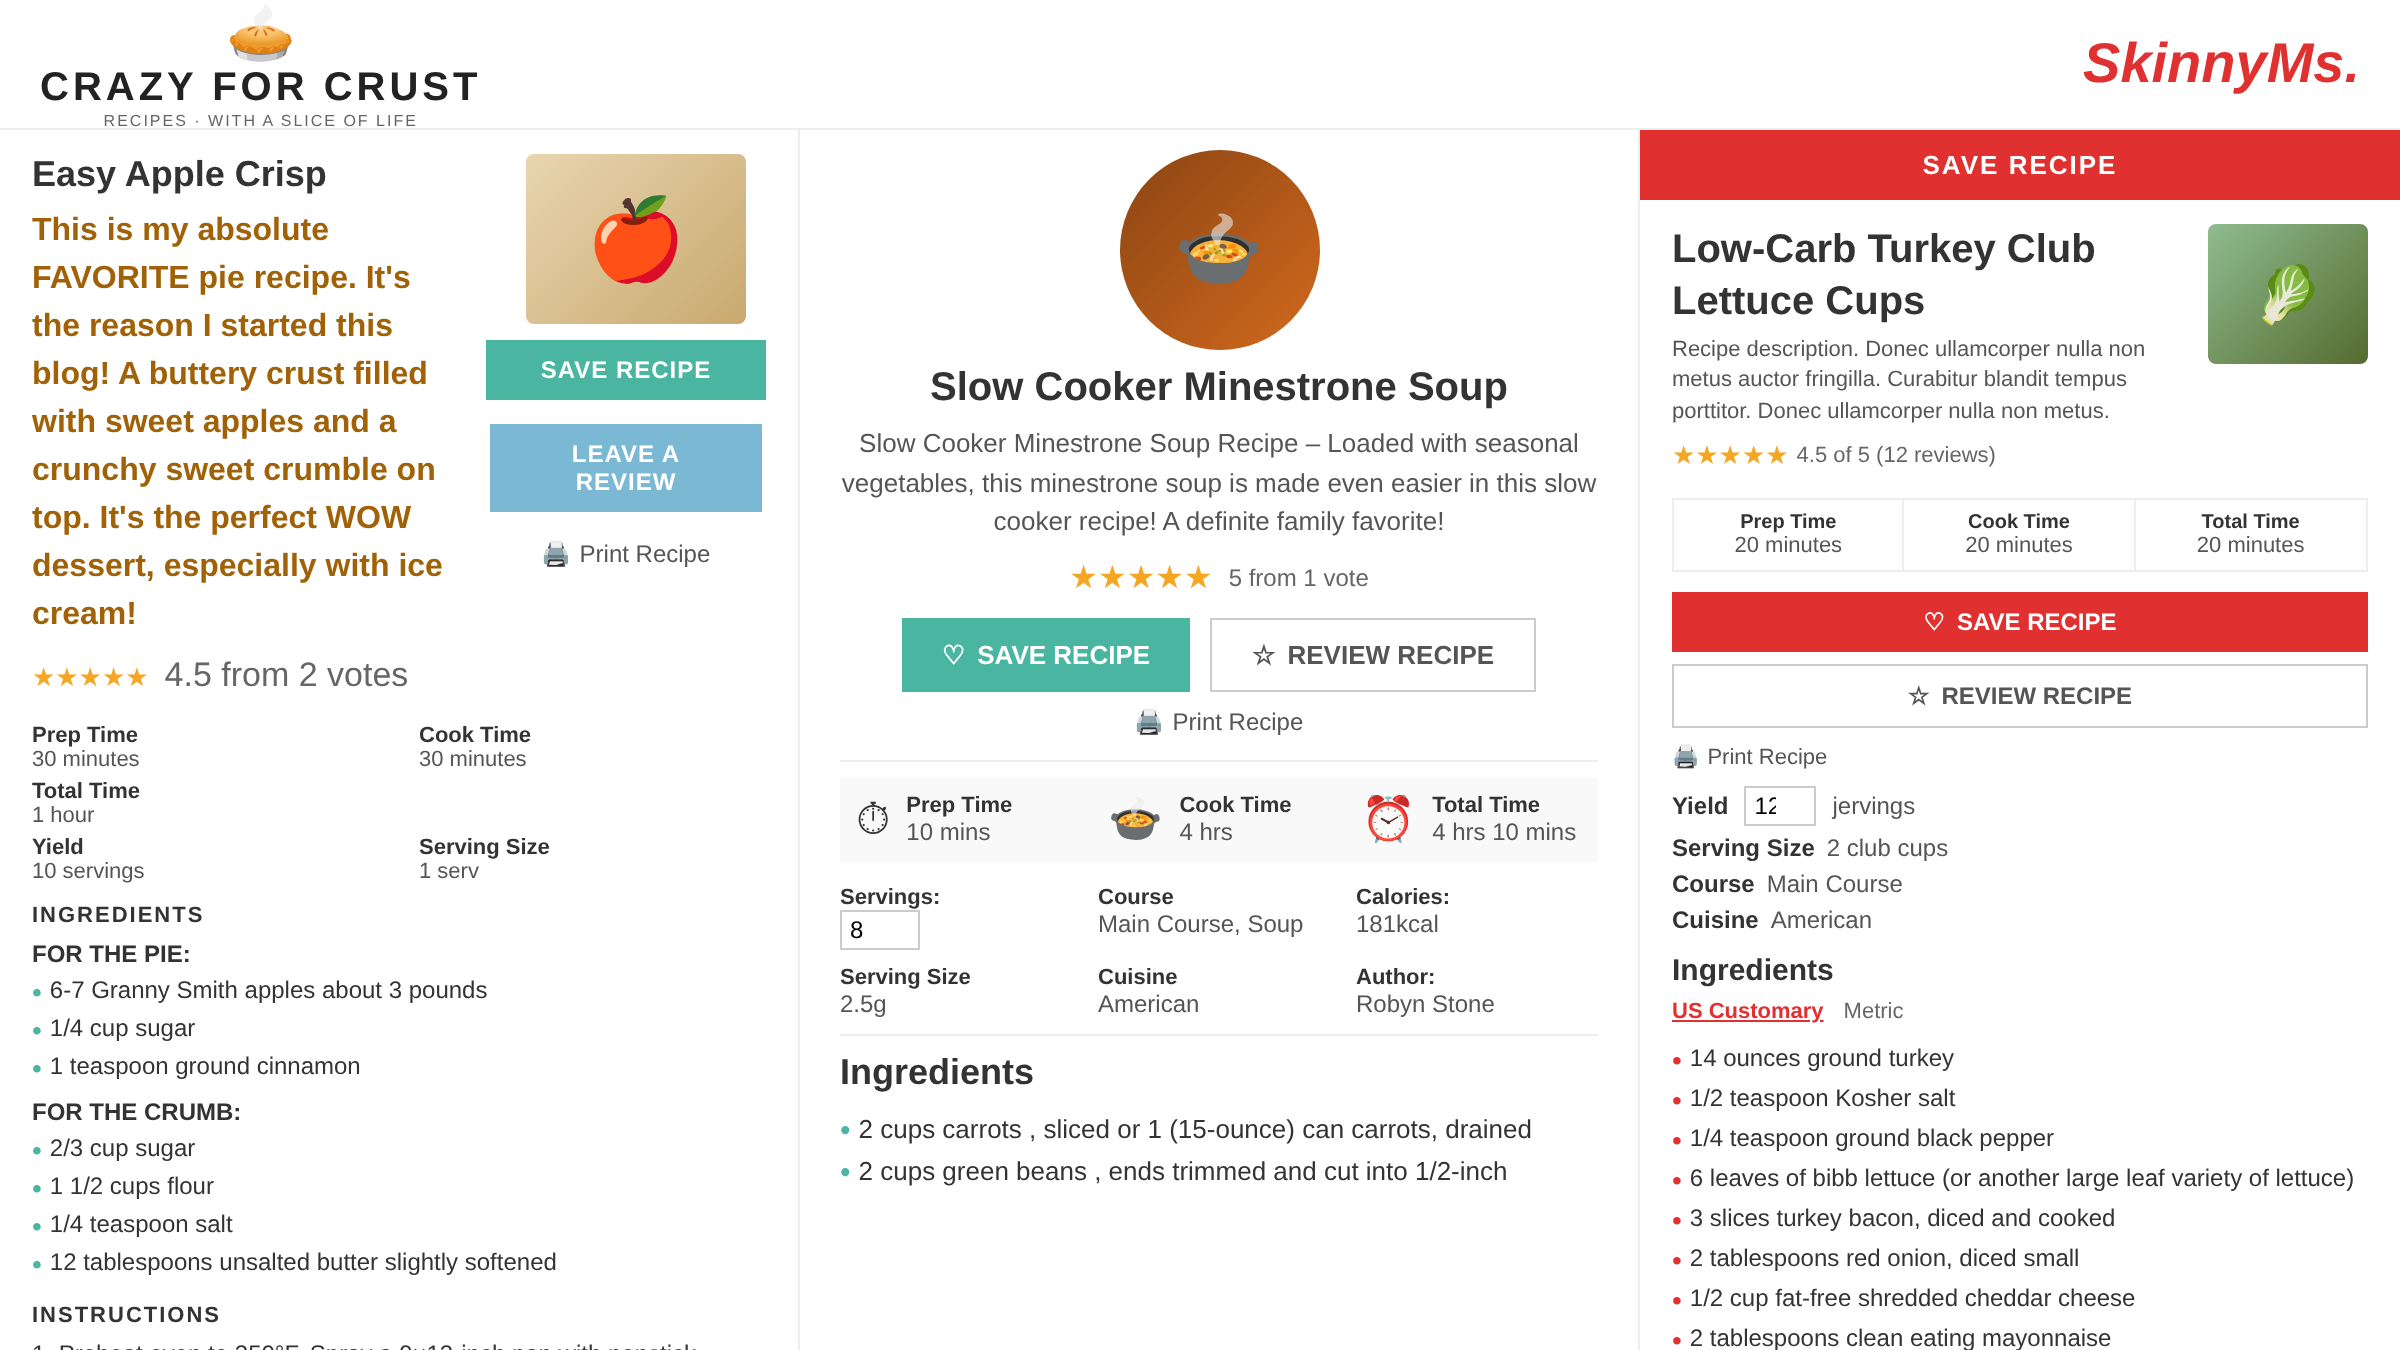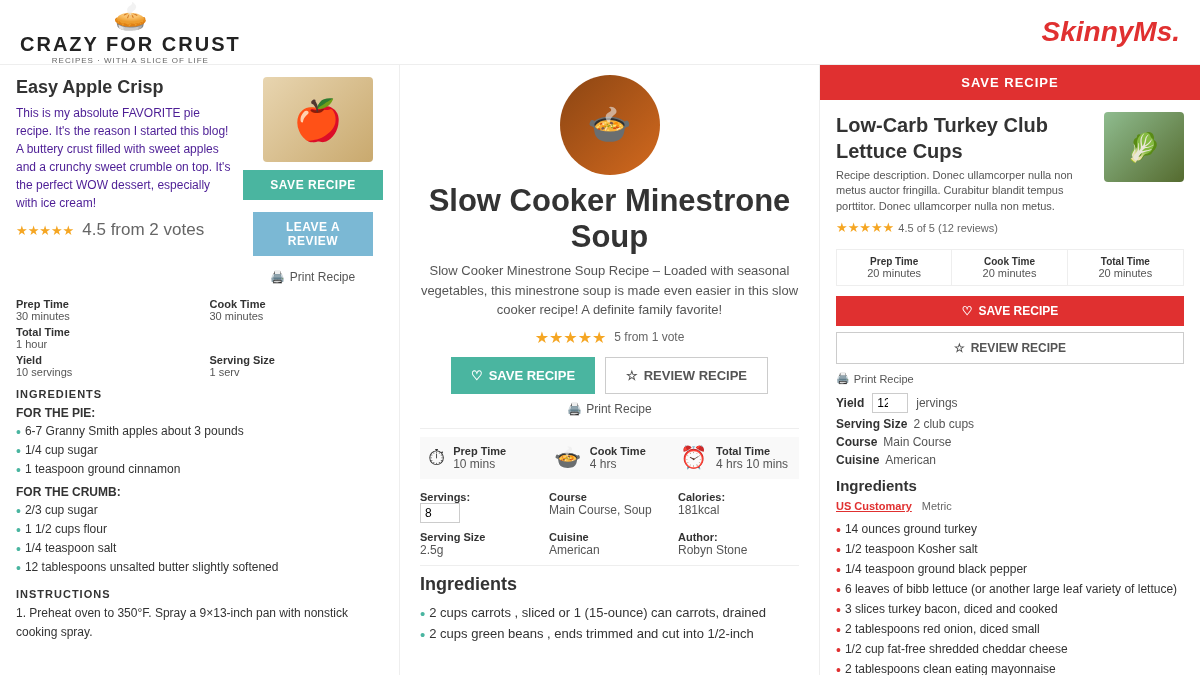--- a/index.html
+++ b/index.html
@@ -13,44 +13,44 @@
     .logo-left .logo-sub { font-size: 8px; letter-spacing: 1px; color: #666; }
     .logo-center { font-family: Georgia, serif; font-size: 28px; color: #6db8b8; font-style: italic; letter-spacing: 1px; }
     .logo-right { font-size: 28px; font-weight: 900; color: #e03030; font-style: italic; }
 
     
     .main-content { display: flex; flex: 1; overflow: hidden; }
 
     
     .left-panel { width: 400px; padding: 12px 16px; overflow-y: auto; border-right: 1px solid #eee; }
     .recipe-title { font-size: 18px; font-weight: 900; margin-bottom: 6px; }
-    .recipe-desc { font-size: 12px; color: #4c1d95; line-height: 1.5; margin-bottom: 8px; }
+    .recipe-desc { font-size: 16px; color: #a16207; line-height: 1.5; margin-bottom: 8px; font-weight: bold; }
     .stars { color: #f5a623; font-size: 14px; display: inline-flex; align-items: center; gap: 2px; }
     .stars-text { font-size: 17px; color: #666; margin-left: 4px; }
     .recipe-image-placeholder { width: 110px; height: 90px; float: right; margin-left: 10px; border-radius: 4px; background: linear-gradient(135deg, #ddd, #bbb); position: relative; overflow: hidden; }
     .recipe-image-placeholder::after { content: '🍎'; font-size: 40px; position: absolute; top: 50%; left: 50%; transform: translate(-50%, -50%); }
 
     .meta-grid { display: grid; grid-template-columns: 1fr 1fr; gap: 4px 20px; margin: 8px 0; }
     .meta-item .meta-label { font-size: 11px; font-weight: 700; color: #333; }
     .meta-item .meta-value { font-size: 11px; color: #555; }
 
     .btn-save { background: #4ab5a0; color: #fff; border: none; padding: 8px 16px; font-size: 12px; font-weight: 700; cursor: pointer; width: 140px; margin: 4px 0; display: block; letter-spacing: 0.5px; }
-    .btn-review { background: #7bb8d4; color: #fff; border: none; padding: 8px 16px; font-size: 12px; font-weight: 700; cursor: pointer; width: 120px; margin: 4px 0; display: block; letter-spacing: 0.5px; }
+    .btn-review { background: #7bb8d4; color: #fff; border: none; padding: 8px 16px; font-size: 12px; font-weight: 700; cursor: pointer; width: 136px; margin: 4px 0; display: block; letter-spacing: 0.5px; }
     .print-link { font-size: 12px; color: #555; cursor: pointer; margin: 6px 0; display: flex; align-items: center; gap: 4px; }
 
     .section-title { font-size: 11px; font-weight: 900; letter-spacing: 1px; text-transform: uppercase; margin: 10px 0 4px; }
     .subsection-title { font-size: 12px; font-weight: 700; margin: 6px 0 3px; }
     .ingredient-list { list-style: none; padding: 0; }
     .ingredient-list li { font-size: 12px; padding: 1px 0; display: flex; gap: 4px; align-items: flex-start; }
     .ingredient-list li::before { content: '•'; color: #4ab5a0; font-size: 14px; line-height: 1.2; }
     .instructions-text { font-size: 12px; line-height: 1.6; margin-top: 4px; }
 
     
     .middle-panel { flex: 1; padding: 10px 20px; overflow-y: auto; border-right: 1px solid #eee; }
-    .middle-recipe-title { font-size: 31px; font-weight: 900; text-align: center; margin-bottom: 6px; }
+    .middle-recipe-title { font-size: 20px; font-weight: 900; text-align: center; margin-bottom: 6px; }
     .middle-recipe-desc { font-size: 13px; color: #555; text-align: center; line-height: 1.5; margin-bottom: 8px; }
     .middle-stars { display: flex; justify-content: center; align-items: center; gap: 2px; margin-bottom: 10px; }
     .middle-stars .stars { font-size: 16px; }
     .middle-stars .vote-text { font-size: 12px; color: #666; margin-left: 6px; }
     .middle-btns { display: flex; gap: 10px; justify-content: center; margin-bottom: 8px; }
     .btn-save-mid { background: #4ab5a0; color: #fff; border: none; padding: 10px 20px; font-size: 13px; font-weight: 700; cursor: pointer; display: flex; align-items: center; gap: 6px; }
     .btn-review-mid { background: #fff; color: #555; border: 1px solid #ccc; padding: 10px 20px; font-size: 13px; font-weight: 700; cursor: pointer; display: flex; align-items: center; gap: 6px; }
     .print-mid { display: flex; align-items: center; justify-content: center; gap: 4px; font-size: 12px; color: #555; cursor: pointer; margin-bottom: 12px; }
     .divider { border: none; border-top: 1px solid #eee; margin: 8px 0; }
 

